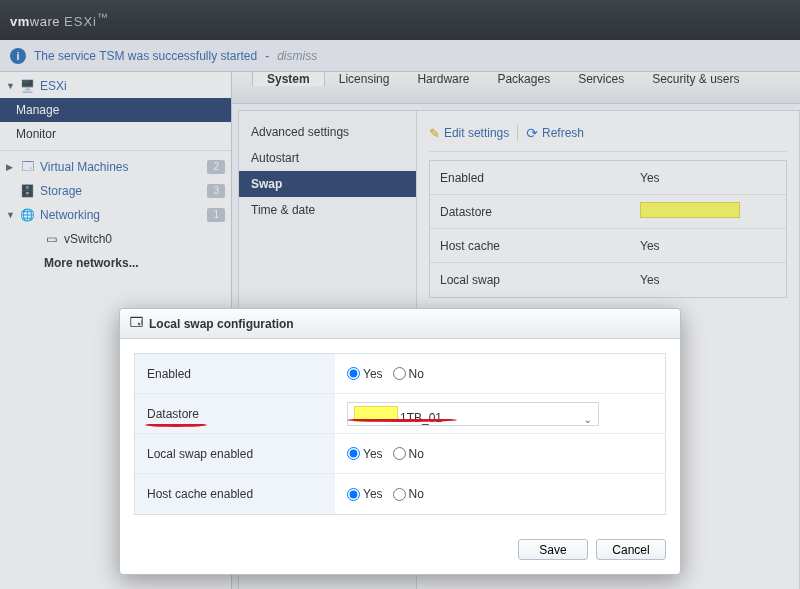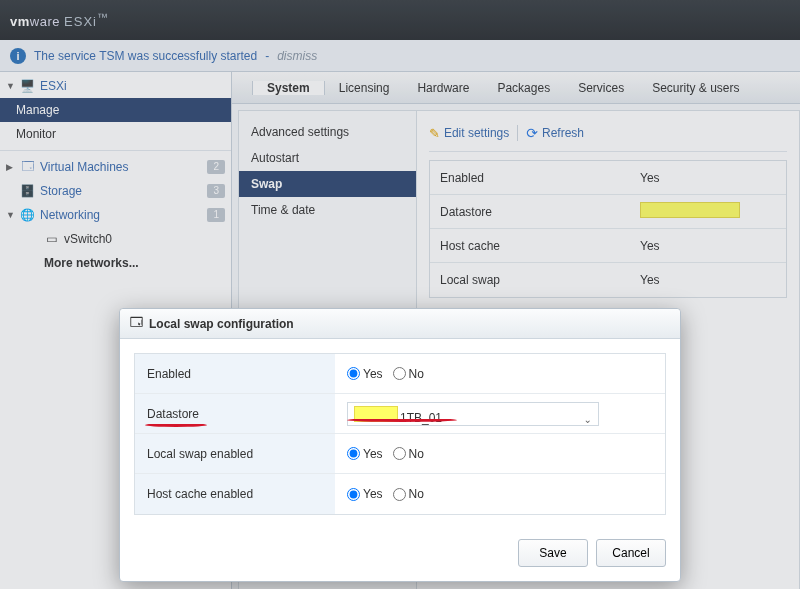--- a/index.html
+++ b/index.html
@@ -20,21 +20,21 @@
 .tree-row { display: flex; align-items: center; height: 24px; padding: 0 6px; gap: 4px; color: #3b6db1; cursor: pointer; position: relative; }
 .tree-row .tw { width: 10px; font-size: 9px; color: #666; }
 .tree-row .ic { width: 16px; height: 16px; display: inline-flex; align-items: center; justify-content: center; }
 .tree-row .badge { margin-left: auto; background: #c0c8d0; color: #fff; border-radius: 2px; font-size: 10px; padding: 0 6px; height: 14px; line-height: 14px; }
 .tree-row.level1 { padding-left: 16px; }
 .tree-row.level2 { padding-left: 44px; color: #333; }
 .tree-row.selected { background: #2f4872; color: #fff; }
 .tree-row.plain { color: #333; }
 
 .content { flex: 1; background: #f5f7f9; display: flex; flex-direction: column; }
-.tabs { display: flex; background: linear-gradient(#fdfdfd,#e6ebef); border-bottom: 1px solid #c9d3dc; height: 32px; align-items: center; padding-left: 20px; }
+.tabs { display: flex; background: linear-gradient(#fdfdfd,#e6ebef); border-bottom: 1px solid #c9d3dc; height: 32px; align-items: flex-start; padding-left: 20px; }
 .tab { padding: 0 14px; display: flex; align-items: center; color: #333; cursor: pointer; font-size: 12px; }
 .tab.active { background: #fff; font-weight: 700; border-left: 1px solid #c9d3dc; border-right: 1px solid #c9d3dc; }
 
 .panel { flex: 1; background: #fff; margin: 6px 0 0 6px; border: 1px solid #d9e0e6; display: flex; }
 .subnav { width: 178px; border-right: 1px solid #d9e0e6; background: #fbfcfd; padding: 8px 0; }
 .subnav div { padding: 6px 12px; color: #333; cursor: pointer; }
 .subnav div.sel { background: #2f4872; color: #fff; font-weight: 700; }
 
 .detail { flex: 1; padding: 8px 12px; }
 .toolbar { display: flex; align-items: center; gap: 8px; padding: 6px 0 10px; border-bottom: 1px solid #e2e8ee; }
@@ -58,21 +58,21 @@
 .form .frow { display: flex; align-items: center; height: 40px; border-bottom: 1px solid #e6ebef; }
 .form .frow:last-child { border-bottom: none; }
 .form .fk { width: 200px; background: #eef4fa; height: 100%; display: flex; align-items: center; padding: 0 12px; position: relative; }
 .form .fv { flex: 1; padding: 0 12px; display: flex; align-items: center; gap: 10px; position: relative; }
 .form .fv label { display: inline-flex; align-items: center; gap: 3px; }
 .select { width: 252px; height: 24px; border: 1px solid #cfd8e0; display: flex; align-items: flex-end; padding: 0 6px; justify-content: space-between; background: #fff; cursor: pointer; }
 .select .chev { font-size: 10px; color: #666; }
 .sel-red { display: inline-block; background: #ffff66; width: 44px; height: 16px; border: 1px solid #e5da4a; margin-right: 2px; }
 .underline-anno { position: absolute; height: 4px; background: transparent; border-bottom: 3px solid #d4152a; border-radius: 50%; }
 .dlg-foot { display: flex; justify-content: flex-end; gap: 8px; padding: 10px 14px 14px; }
-.btn { min-width: 70px; height: 28px; border: 1px solid #b5c0cb; background: linear-gradient(#fdfdfd,#eef1f4); border-radius: 3px; cursor: pointer; font-size: 12px; }
+.btn { min-width: 70px; height: 21px; border: 1px solid #b5c0cb; background: linear-gradient(#fdfdfd,#eef1f4); border-radius: 3px; cursor: pointer; font-size: 12px; }
 </style>
 </head>
 <body>
 
 <div class="topbar">
   <div class="logo">
     <b>vm</b><span style="color:#dde;font-size:13px;vertical-align:baseline">ware</span> <span style="font-size:13px;vertical-align:baseline;letter-spacing:1px">ESXi</span><span>™</span>
   </div>
 </div>
 

